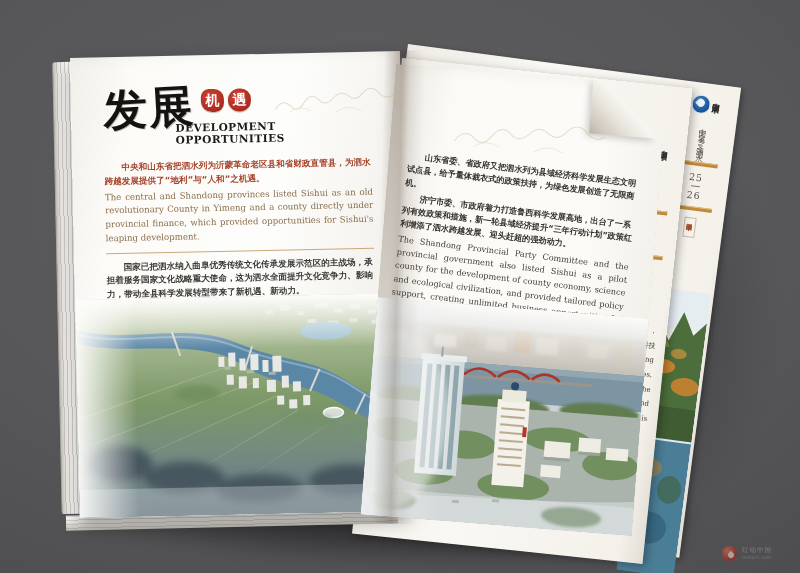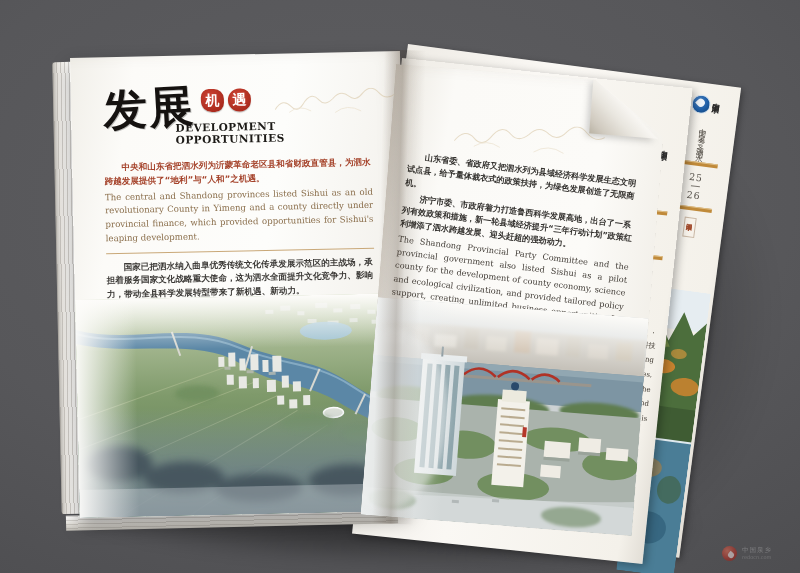--- a/index.html
+++ b/index.html
@@ -433,18 +433,18 @@
     </div>
 
     <div class="curl"></div>
   </div>
 
   <div class="spine-shadow"></div>
 
   <div class="watermark">
     <span class="wm-ball"></span>
     <span class="wm-text">
-      <span class="wm-zh">中国泉乡</span>
+      <span class="wm-zh">红动中国</span>
       <span class="wm-en">redocn.com</span>
     </span>
   </div>
 
 </div>
 
 </body></html>

